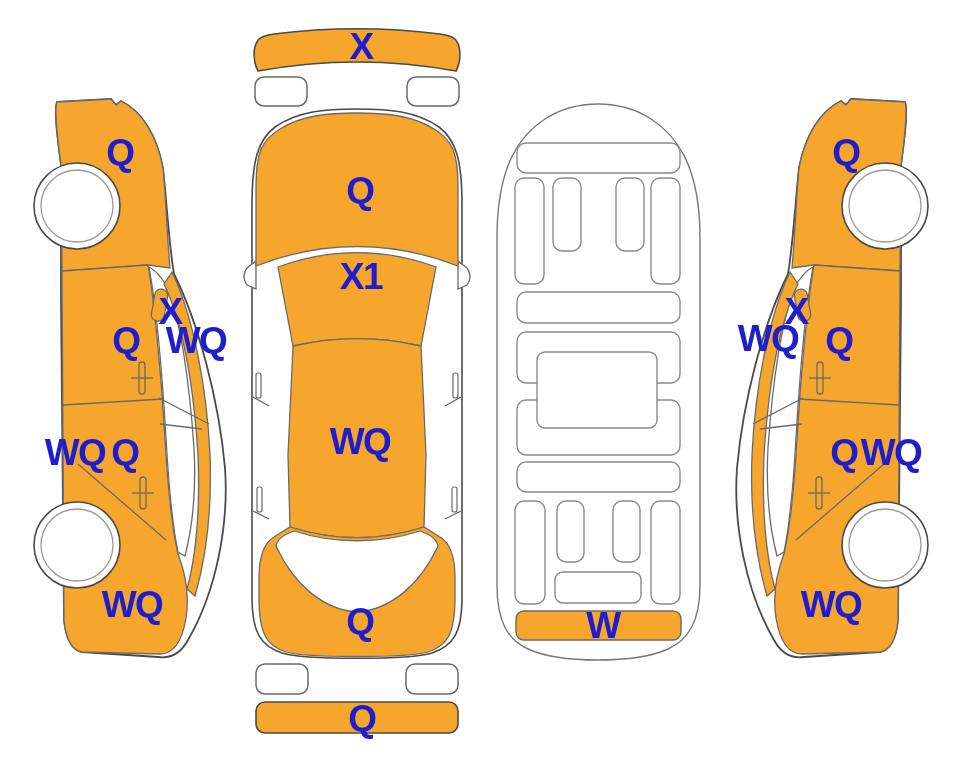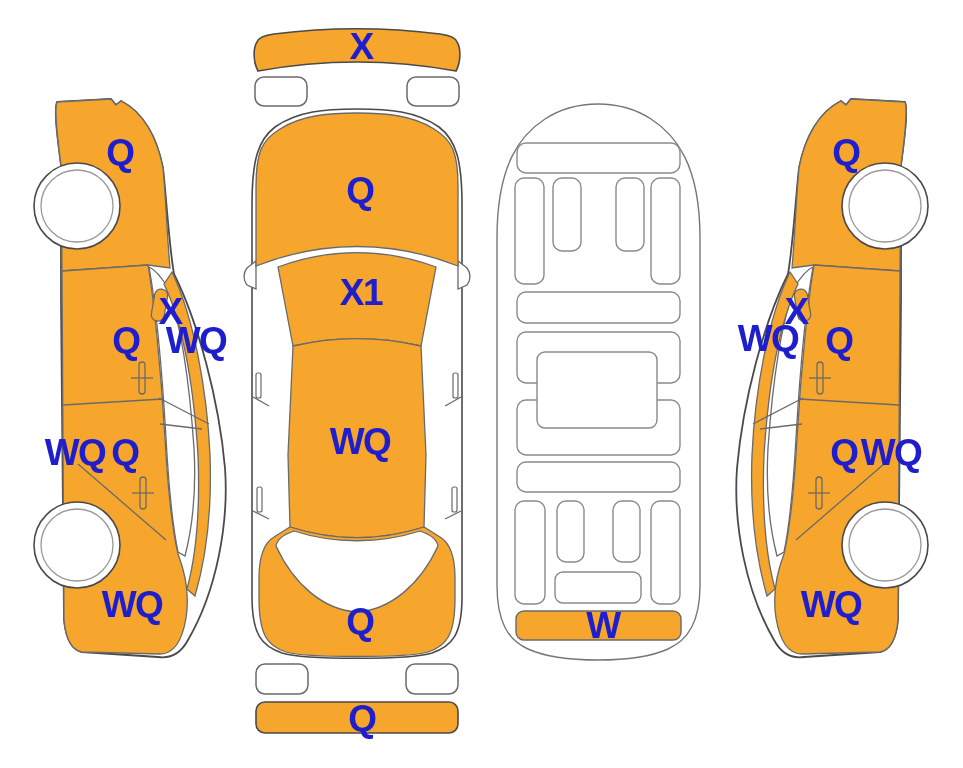--- a/index.html
+++ b/index.html
@@ -97,21 +97,21 @@
 <div class="code" style="left:120px;top:152px">Q</div>
 <div class="code" style="left:170px;top:311px">X</div>
 <div class="code" style="left:126px;top:340px">Q</div>
 <div class="code" style="left:196px;top:340px">WQ</div>
 <div class="code" style="left:75px;top:452px">WQ</div>
 <div class="code" style="left:125px;top:452px">Q</div>
 <div class="code" style="left:132px;top:604px">WQ</div>
 
 <div class="code" style="left:361px;top:46px">X</div>
 <div class="code" style="left:360px;top:190px">Q</div>
-<div class="code" style="left:361px;top:292px">X1</div>
+<div class="code" style="left:361px;top:276px">X1</div>
 <div class="code" style="left:360px;top:441px">WQ</div>
 <div class="code" style="left:360px;top:621px">Q</div>
 <div class="code" style="left:362px;top:718px">Q</div>
 
 <div class="code" style="left:603px;top:625px">W</div>
 
 <div class="code" style="left:846px;top:152px">Q</div>
 <div class="code" style="left:796px;top:311px">X</div>
 <div class="code" style="left:768px;top:338px">WQ</div>
 <div class="code" style="left:839px;top:340px">Q</div>

